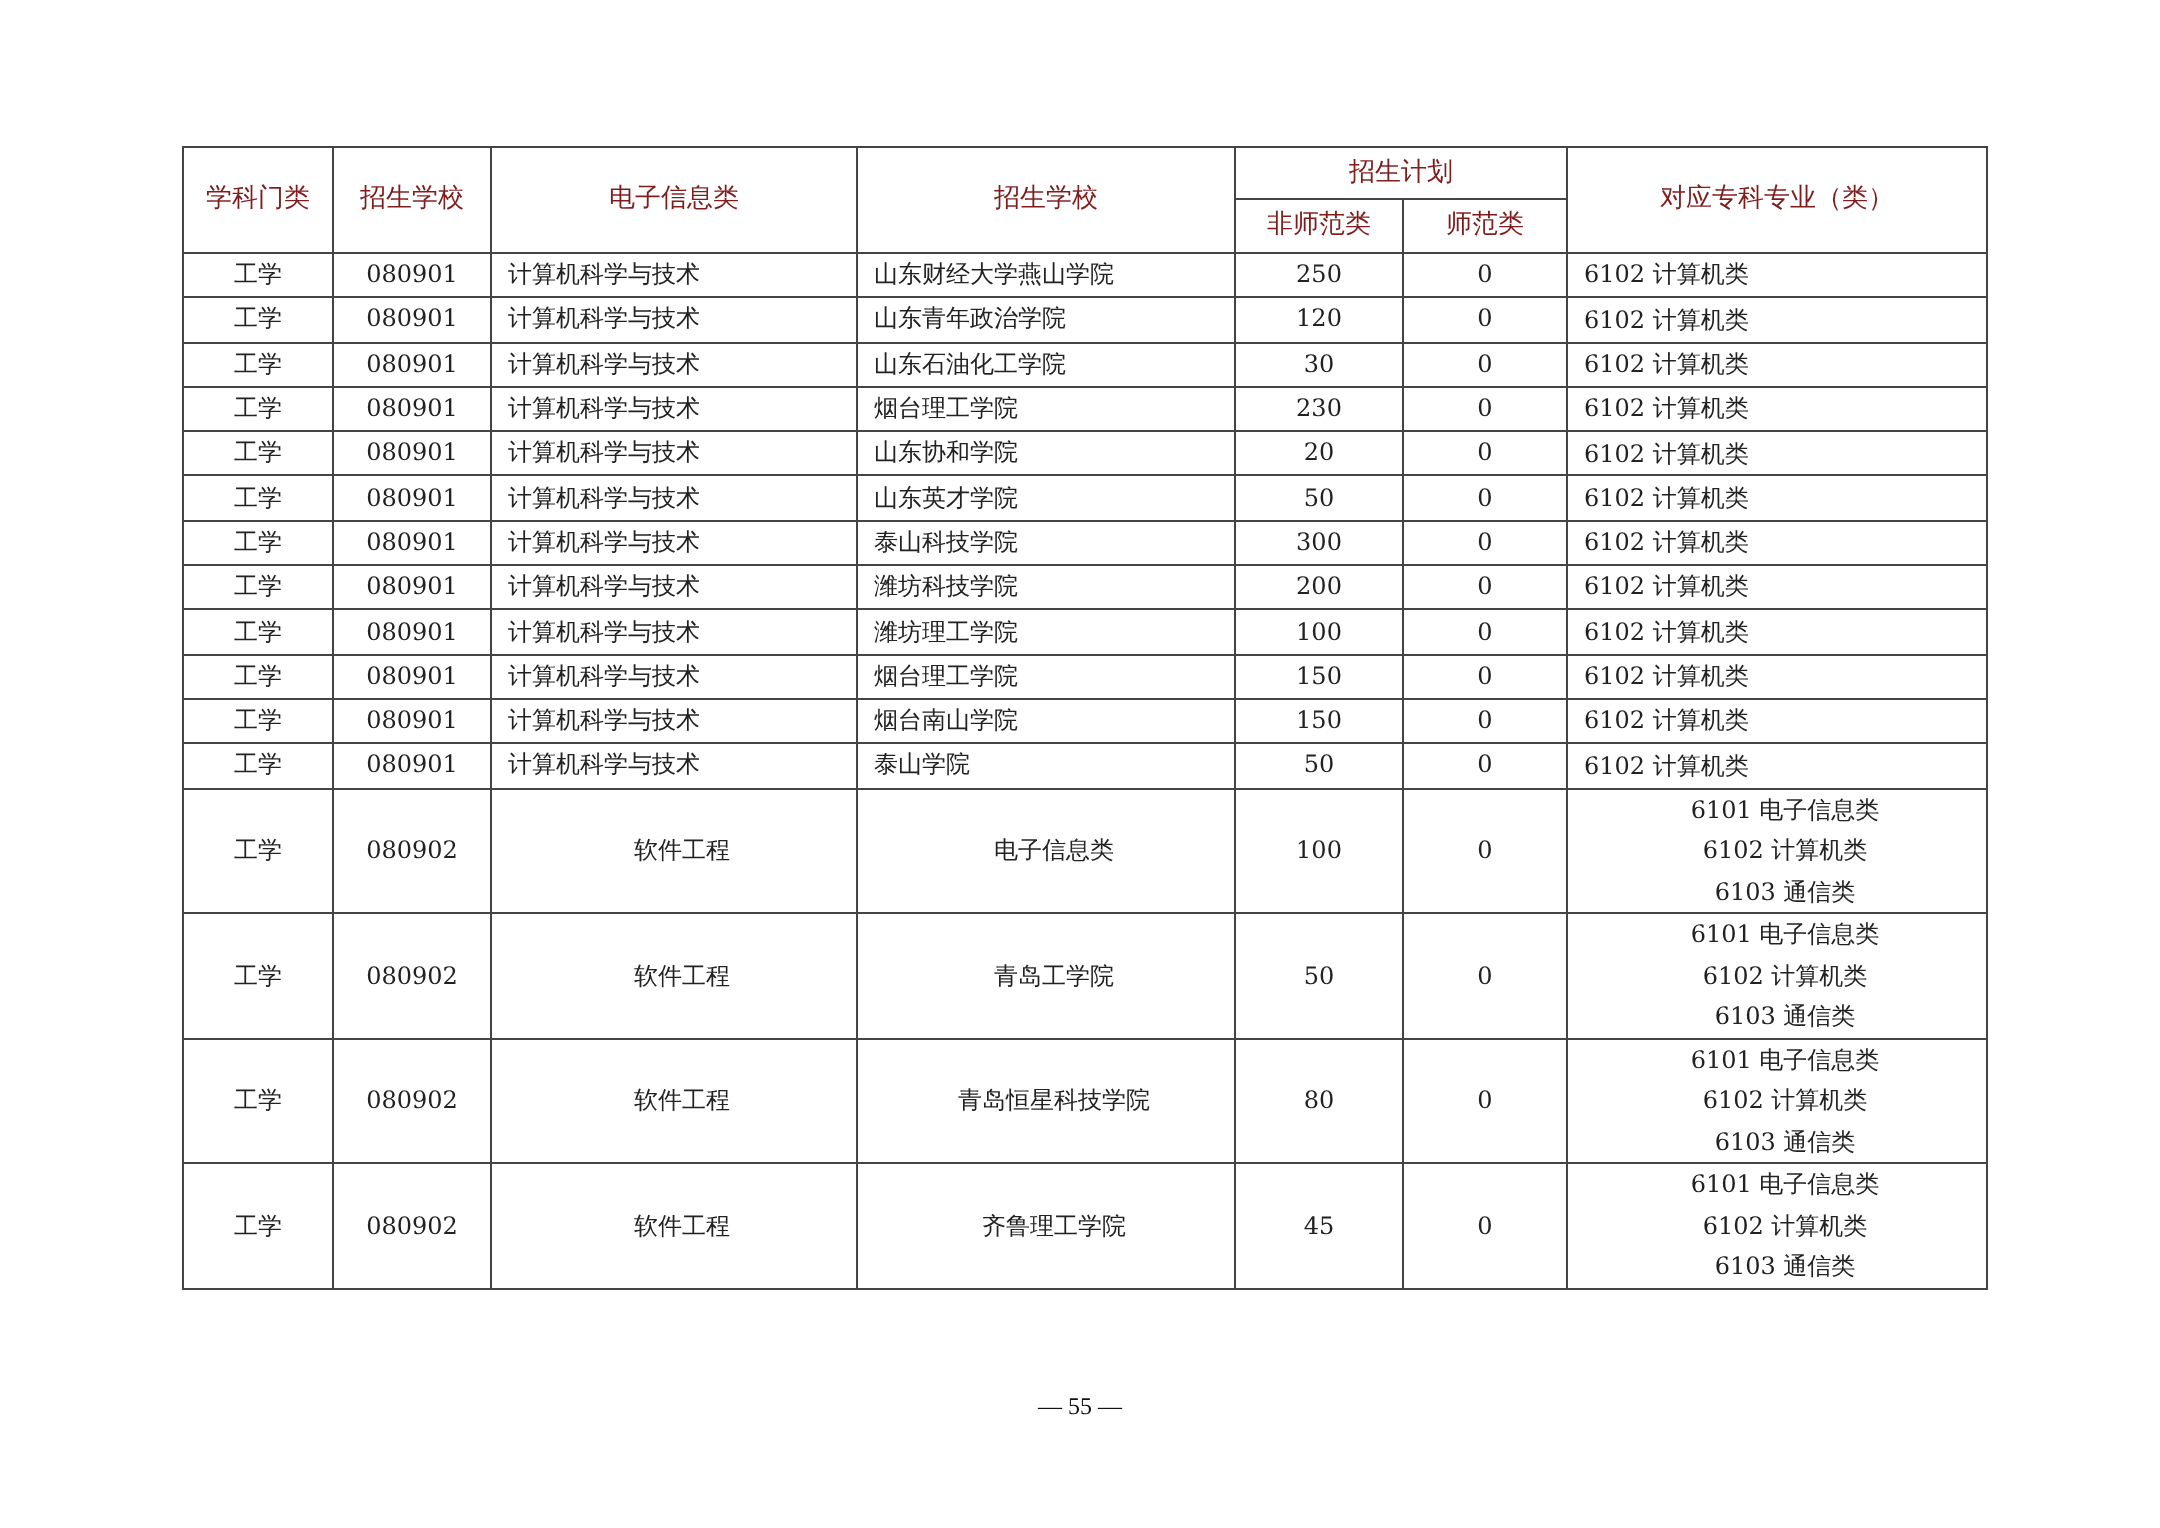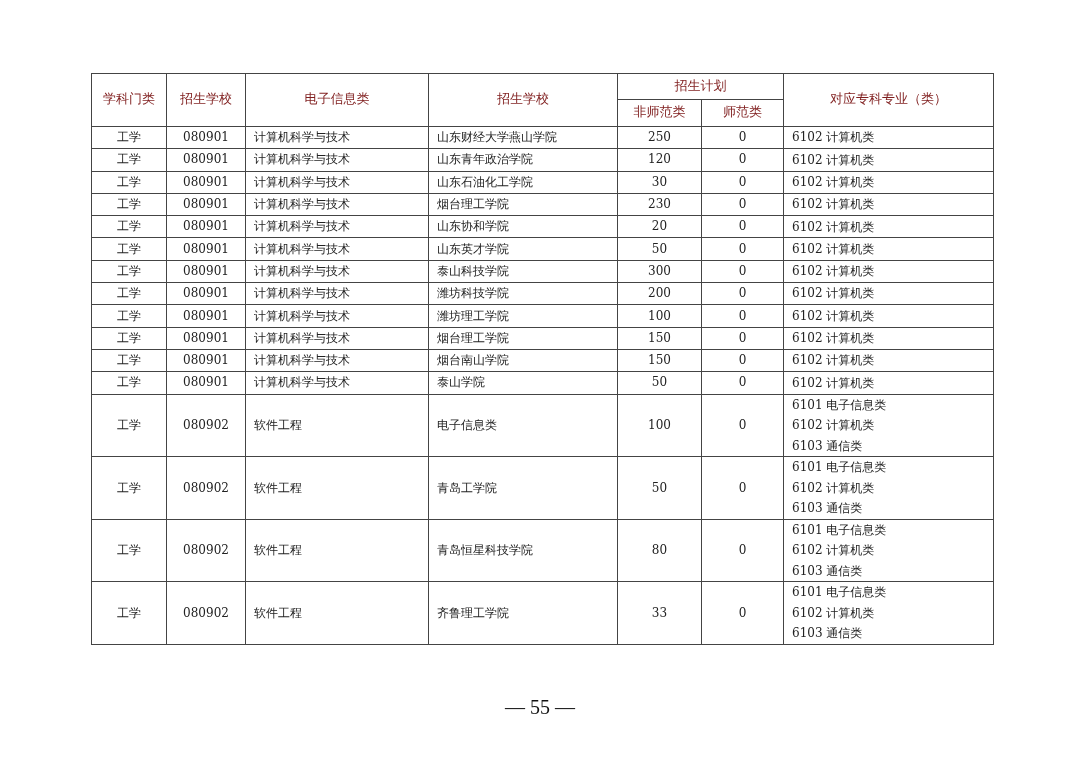--- a/index.html
+++ b/index.html
@@ -15,27 +15,27 @@
   table.main td, table.main th {
     border: 1px solid #444; padding: 0; font-size: 12px; line-height: 20px;
     font-weight: normal; overflow: hidden; white-space: nowrap;
   }
   table.main th {
     font-family: Liberation Mono, monospace; font-size: 13px; color: #7f1d1d;
   }
   table.main thead tr.h1 th { height: 25px; }
   table.main thead tr.h2 th { height: 26px; }
   table.main tbody tr.single td { height: 21.3px; line-height: 21px; }
-  table.main tbody tr.multi td { height: 61px; }
+  table.main tbody tr.multi td { height: 61px; text-align: center; }
   .c { text-align: center; }
   .l { text-align: left; padding-left: 8px !important; }
   .multi-line div { line-height: 20.5px; }
   .page-number {
     position: absolute; left: 0; width: 1080px; top: 696px; text-align: center;
-    font-family: "Liberation Serif", "DejaVu Serif", serif; font-size: 20px; color: #111;
+    font-family: "Liberation Serif", "DejaVu Serif", serif; font-size: 12px; color: #111;
   }
 </style>
 </head>
 <body>
 
 <table class="main">
   <colgroup>
     <col style="width:75px">
       <col style="width:79px">
       <col style="width:183px">
@@ -228,21 +228,21 @@
           <div>6101 电子信息类</div>
           <div>6102 计算机类</div>
           <div>6103 通信类</div>
         </td>
       </tr>
       <tr class="multi">
         <td class="c">工学</td>
         <td class="c">080902</td>
         <td class="l">软件工程</td>
         <td class="l">齐鲁理工学院</td>
-        <td class="c">33</td>
+        <td class="c">45</td>
         <td class="c">0</td>
         <td class="l multi-line">
           <div>6101 电子信息类</div>
           <div>6102 计算机类</div>
           <div>6103 通信类</div>
         </td>
       </tr>
     </tbody>
 </table>
 

